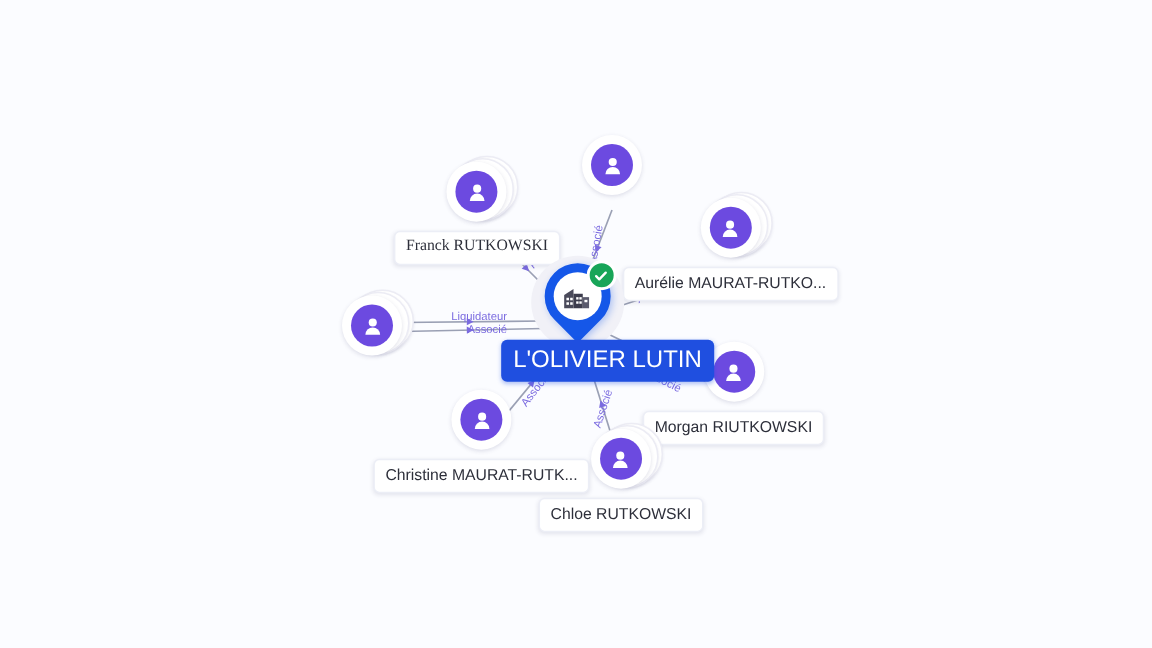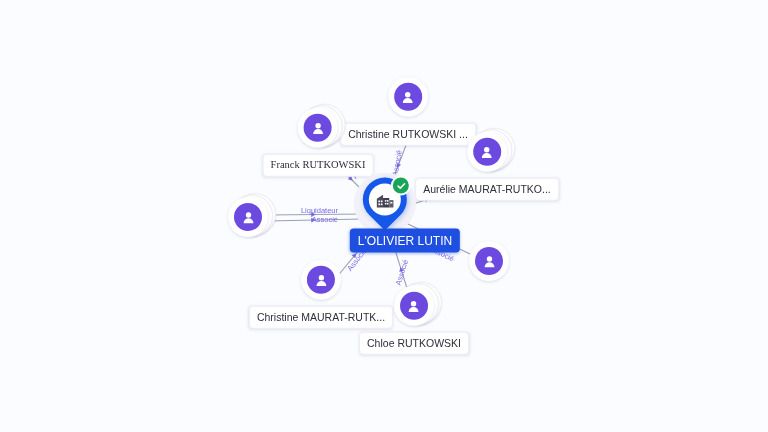--- a/index.html
+++ b/index.html
@@ -101,21 +101,21 @@
     border:2px solid #ffffff;
     display:flex;align-items:center;justify-content:center;
   }
   .verified-badge svg{display:block;}
   #company-label{
     position:relative;
     margin-top:-5px;
     background:#1f4fe0;
     color:#ffffff;
     border-radius:4px;
-    font-size:12px;
+    font-size:16px;
     line-height:1;
     padding:6px 8px;
     white-space:nowrap;
     box-shadow:0 1px 3px rgba(31,79,224,.35);
     margin-left:40px;
   }
 
   
   .edge-label{
     position:absolute;
@@ -175,21 +175,20 @@
         <div class="avatar-wrap">
           <div class="avatar-ring">
             <div class="avatar-disc">
               <svg width="15" height="15" viewBox="0 0 15 15">
                 <circle cx="7.5" cy="5" r="2.7" fill="#ffffff"></circle>
                 <path d="M2.6 13.2 a4.9 4.9 0 0 1 9.8 0 Z" fill="#ffffff"></path>
               </svg>
             </div>
           </div>
         </div>
-        <div class="node-label">Christine RUTKOWSKI ...</div>
       </div>
       <div class="node" style="left: 318px; top: 141px; font-family: Liberation Serif, serif;">
         <div class="avatar-wrap">
           <div class="stack-card stack-1"></div>
           <div class="stack-card stack-2"></div>
           <div class="avatar-ring">
             <div class="avatar-disc">
               <svg width="15" height="15" viewBox="0 0 15 15">
                 <circle cx="7.5" cy="5" r="2.7" fill="#ffffff"></circle>
                 <path d="M2.6 13.2 a4.9 4.9 0 0 1 9.8 0 Z" fill="#ffffff"></path>
@@ -232,20 +231,21 @@
         <div class="avatar-wrap">
           <div class="avatar-ring">
             <div class="avatar-disc">
               <svg width="15" height="15" viewBox="0 0 15 15">
                 <circle cx="7.5" cy="5" r="2.7" fill="#ffffff"></circle>
                 <path d="M2.6 13.2 a4.9 4.9 0 0 1 9.8 0 Z" fill="#ffffff"></path>
               </svg>
             </div>
           </div>
         </div>
+        <div class="node-label">Morgan RIUTKOWSKI</div>
       </div>
       <div class="node" style="left: 321px; top: 293px;">
         <div class="avatar-wrap">
           <div class="avatar-ring">
             <div class="avatar-disc">
               <svg width="15" height="15" viewBox="0 0 15 15">
                 <circle cx="7.5" cy="5" r="2.7" fill="#ffffff"></circle>
                 <path d="M2.6 13.2 a4.9 4.9 0 0 1 9.8 0 Z" fill="#ffffff"></path>
               </svg>
             </div>

